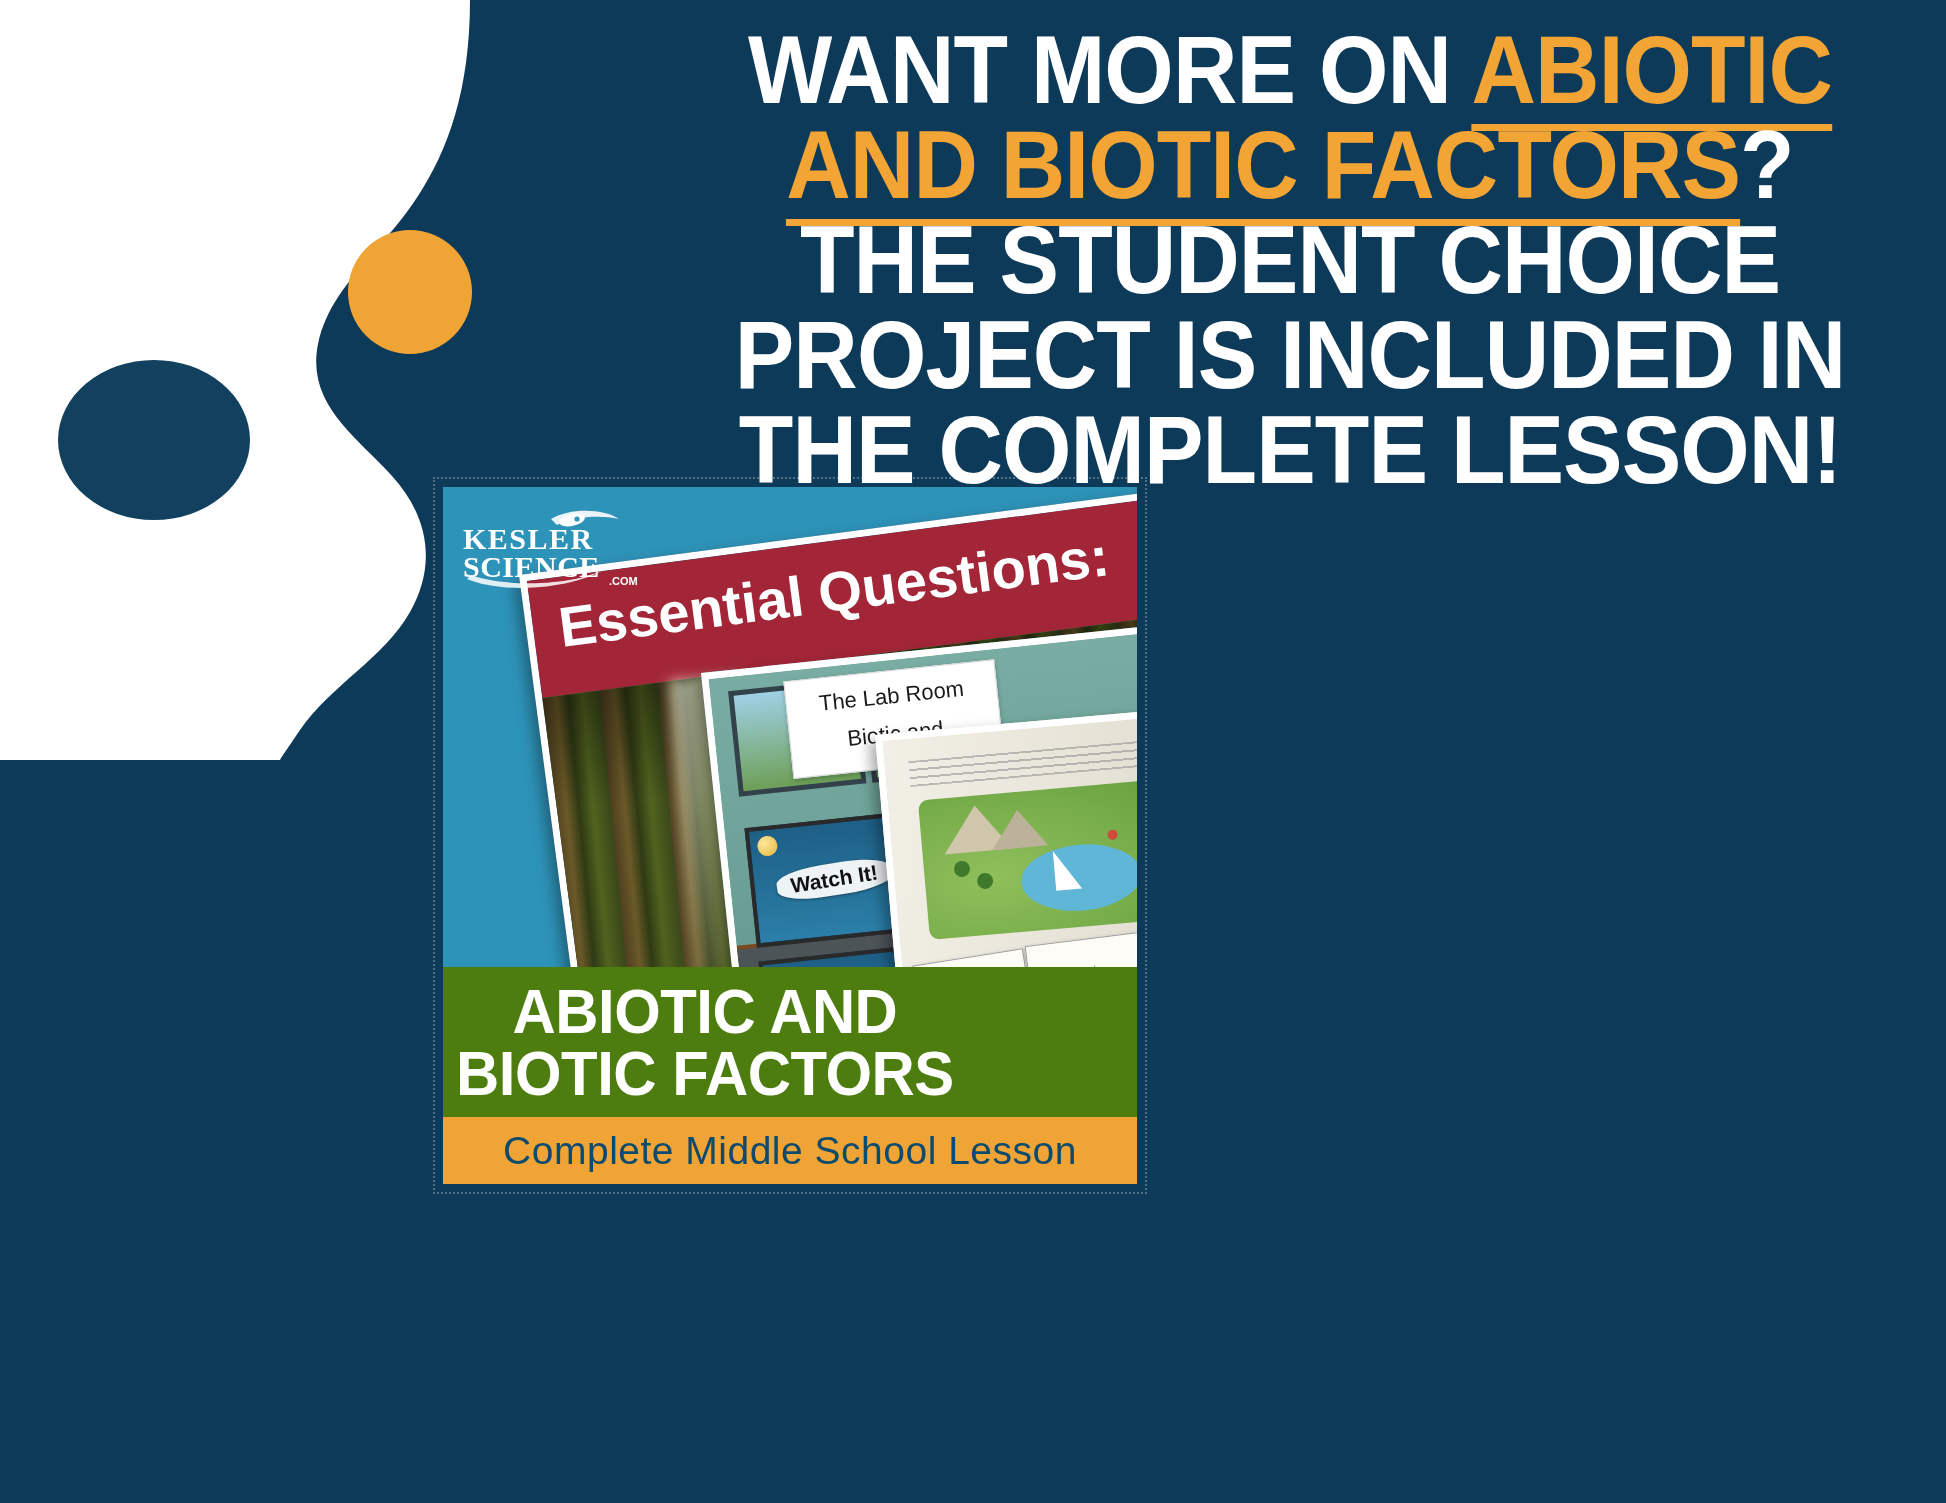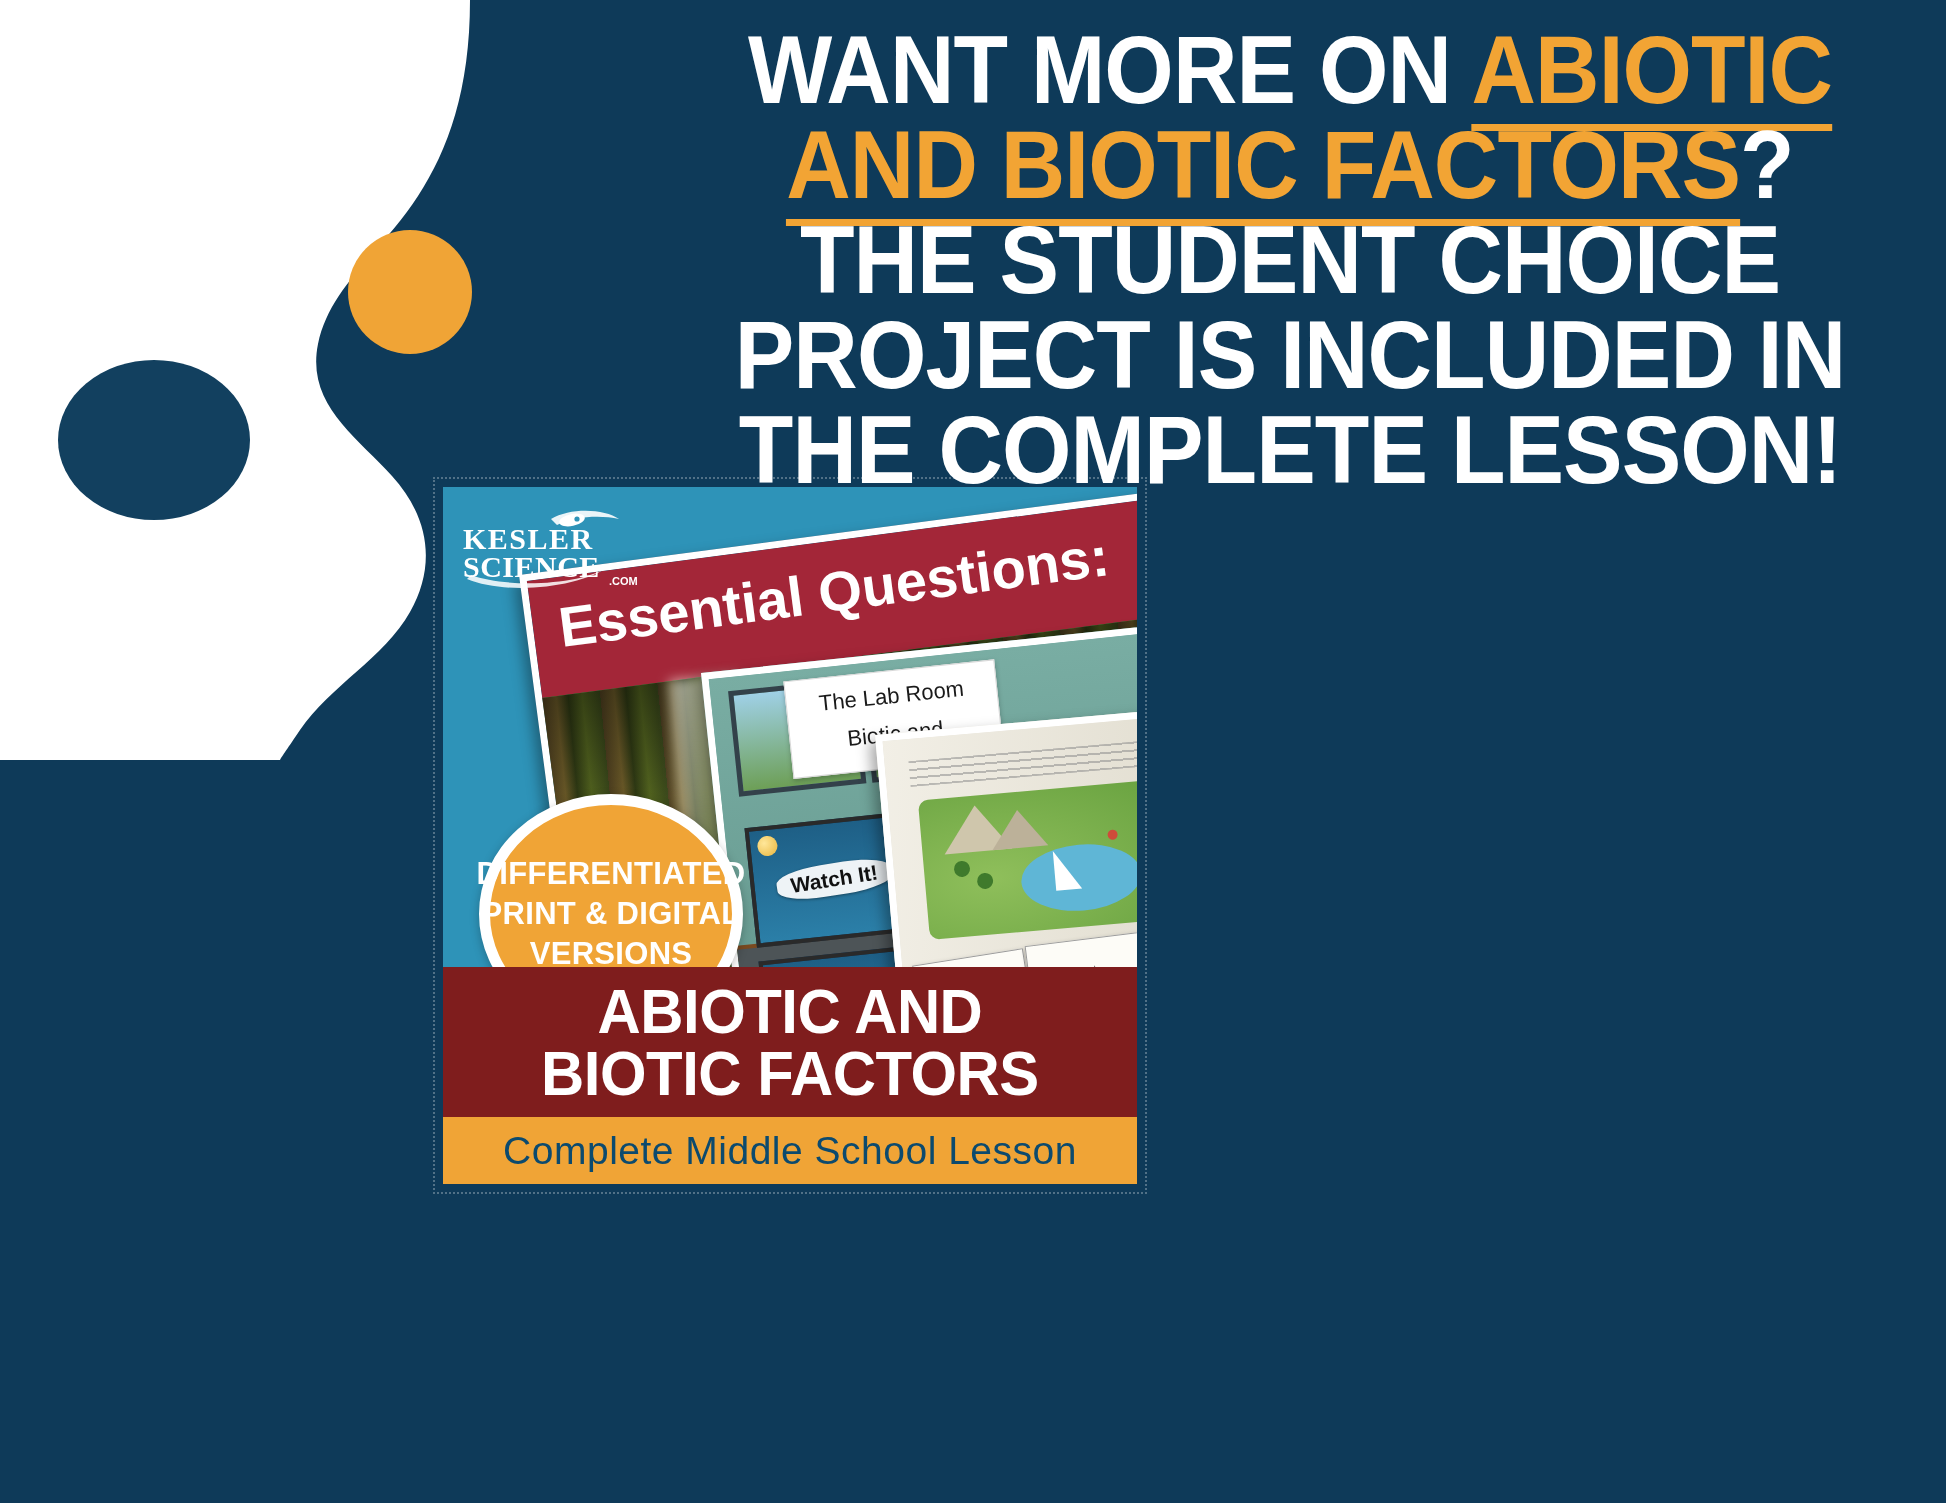--- a/index.html
+++ b/index.html
@@ -146,22 +146,22 @@
   .badge-txt{
     color:#ffffff;font-weight:bold;text-align:center;
     font-family:"Liberation Sans",sans-serif;
     font-size:31px;line-height:1.3;letter-spacing:.3px;
   }
   .badge-txt span{display:block;white-space:nowrap;}
 
   
   .title-band{
     position:absolute;left:0;top:480px;width:694px;height:150px;
-    background:#7f1d1d;display:flex;flex-direction:column;
-    align-items:center;justify-content:center;
+    background:#4d7c0f;display:flex;flex-direction:column;
+    align-items:flex-start;justify-content:center;
   }
   .title-band .t{
     color:#ffffff;font-weight:bold;text-align:center;
     font-family:"Liberation Sans",sans-serif;
     font-size:63px;line-height:0.99;letter-spacing:-0.5px;
     transform:scaleX(0.95);
   }
   .title-band .t span{display:block;white-space:nowrap;}
   .sub-band{
     position:absolute;left:0;top:630px;width:694px;height:67px;
@@ -280,27 +280,20 @@
           <path d="M92 16 C112 4 146 6 160 16 C142 12 116 13 98 22 Z" fill="#ffffff" opacity="0.9"></path>
           <ellipse cx="113" cy="17" rx="13" ry="6" fill="#ffffff" transform="rotate(-12 113 17)"></ellipse>
           <circle cx="118" cy="16" r="2.6" fill="#2E93B8"></circle>
           <path d="M8 76 C46 92 120 86 152 62 C126 82 50 86 12 72 Z" fill="#ffffff" opacity="0.85"></path>
           <text x="4" y="46" font-family="'Liberation Serif',serif" font-weight="bold" font-size="30" fill="#ffffff" letter-spacing="1.5">KESLER</text>
           <text x="4" y="74" font-family="'Liberation Serif',serif" font-weight="bold" font-size="30" fill="#ffffff" letter-spacing="0.5">SCIENCE</text>
           <text x="150" y="82" font-family="'Liberation Sans',sans-serif" font-weight="bold" font-size="11" fill="#ffffff">.COM</text>
         </svg>
       </div>
 
-      <div class="badge">
-        <div class="badge-txt">
-          <span>DIFFERENTIATED</span>
-          <span>PRINT &amp; DIGITAL</span>
-          <span>VERSIONS</span>
-        </div>
-      </div>
     </div>
 
     <div class="title-band">
       <div class="t">
         <span>ABIOTIC AND</span>
         <span>BIOTIC FACTORS</span>
       </div>
     </div>
 
     <div class="sub-band">

